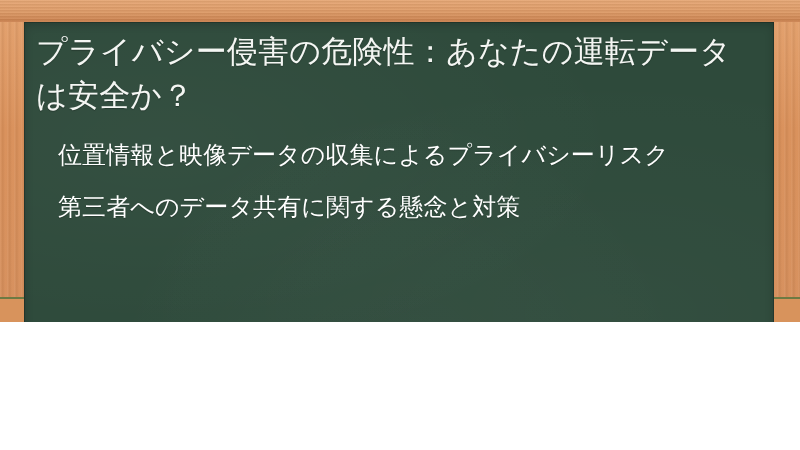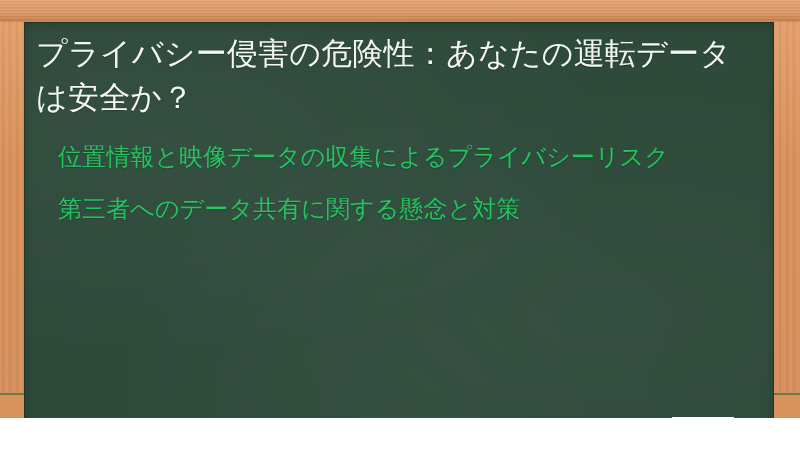--- a/index.html
+++ b/index.html
@@ -5,23 +5,23 @@
 <style>
   html, body {
     margin: 0;
     padding: 0;
     background: #ffffff;
   }
 
   #slide {
     position: relative;
     width: 800px;
-    height: 418px;
+    height: 322px;
     overflow: hidden;
-    font-family: Liberation Serif, serif;
+    font-family: Liberation Mono, monospace;
     -webkit-font-smoothing: antialiased;
   }
 
   
   .frame {
     position: absolute;
     inset: 0;
     background:
       repeating-linear-gradient(
         90deg,
@@ -109,21 +109,21 @@
   }
 
   
   .bullets {
     list-style: none;
     margin: 18px 0 0 0;
     padding: 0 0 0 22px;
   }
 
   .bullet {
-    color: #22c55e;
+    color: #ffffff;
     font-size: 24px;
     line-height: 38px;
     font-weight: 400;
     letter-spacing: 0.1px;
     margin: 0 0 14px 0;
     padding: 0;
     text-shadow: 0 1px 1px rgba(0,0,0,0.22);
     max-width: 680px;
   }
 

